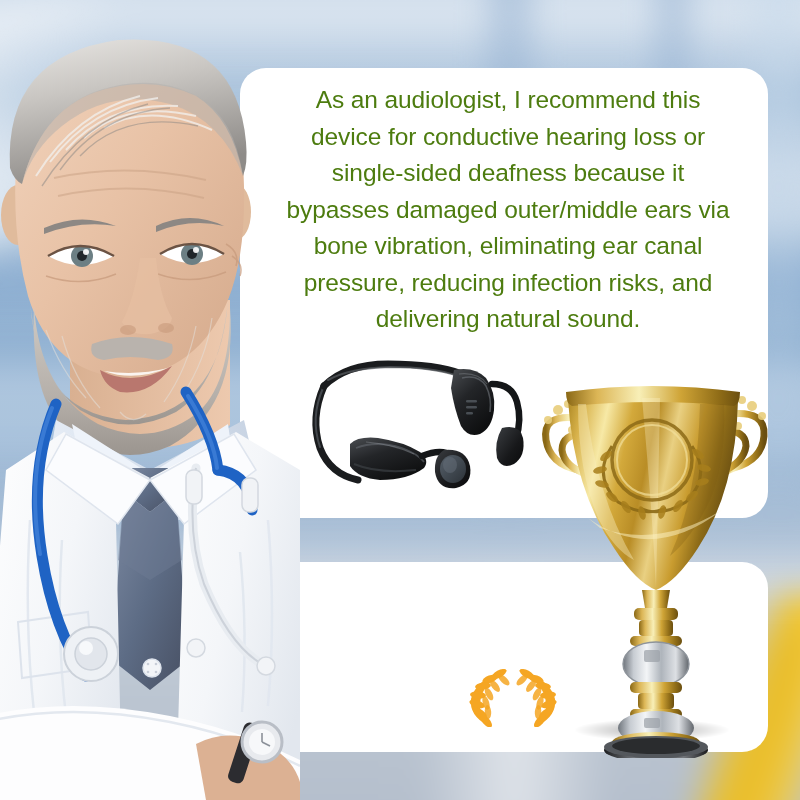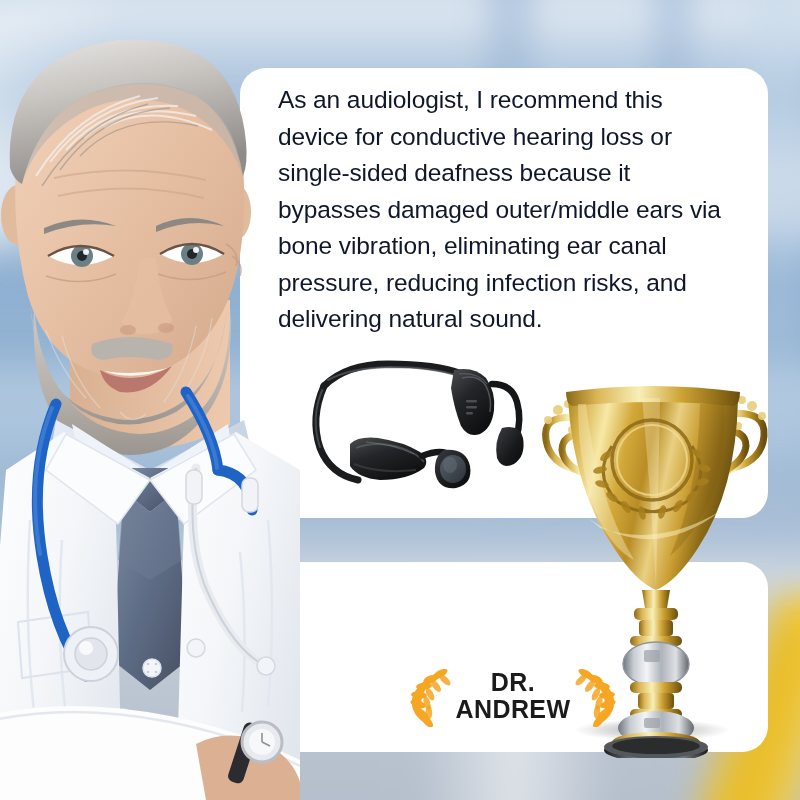--- a/index.html
+++ b/index.html
@@ -72,25 +72,26 @@
     position:absolute;
     background:#ffffff;
     border-radius:26px;
   }
   #card-top    { left:240px; top:68px;  width:528px; height:450px; }
   #card-bottom { left:240px; top:562px; width:528px; height:190px; }
 
   
   #quote {
     position:absolute; left:278px; top:82px; width:460px;
-    color:#0f172a;
+    color:#4d7c0f;
     font-size:24.5px;
     line-height:36.5px;
     letter-spacing:-.1px;
     font-weight:400;
+    text-align:center;
   }
 
   
   #doctor { position:absolute; left:0; top:0; width:300px; height:800px; overflow:hidden; }
 
   
   #product { position:absolute; left:296px; top:352px; width:236px; height:140px; }
 
   
   #trophy { position:absolute; left:534px; top:358px; width:244px; height:400px; }
@@ -536,24 +537,20 @@
       <ellipse cx="15" cy="48" rx="8" ry="3.6" transform="rotate(34 15 48)"></ellipse>
       <ellipse cx="21" cy="56" rx="8" ry="3.6" transform="rotate(48 21 56)"></ellipse>
       <ellipse cx="39" cy="15" rx="7" ry="3.2" transform="rotate(44 39 15)" opacity=".85"></ellipse>
       <ellipse cx="30" cy="21" rx="7" ry="3.2" transform="rotate(52 30 21)" opacity=".85"></ellipse>
       <ellipse cx="24" cy="29" rx="7" ry="3.2" transform="rotate(62 24 29)" opacity=".85"></ellipse>
       <ellipse cx="21" cy="38" rx="7" ry="3.2" transform="rotate(74 21 38)" opacity=".85"></ellipse>
       <ellipse cx="23" cy="47" rx="7" ry="3.2" transform="rotate(86 23 47)" opacity=".85"></ellipse>
     </g>
   </svg>
 
-  <div class="nm">
-    <span class="l1">DR.</span>
-    <span class="l2">ANDREW</span>
-  </div>
 
   <svg class="laurel" viewBox="0 0 46 62" aria-hidden="true">
     <g fill="#f5a623" transform="translate(46,0) scale(-1,1)">
       <path d="M40 4 Q10 16 6 34 Q4 50 22 60 Q12 46 16 32 Q22 14 42 6 Z"></path>
       <ellipse cx="34" cy="9" rx="8" ry="3.6" transform="rotate(-28 34 9)"></ellipse>
       <ellipse cx="25" cy="14" rx="8" ry="3.6" transform="rotate(-20 25 14)"></ellipse>
       <ellipse cx="18" cy="21" rx="8" ry="3.6" transform="rotate(-8 18 21)"></ellipse>
       <ellipse cx="13" cy="30" rx="8" ry="3.6" transform="rotate(6 13 30)"></ellipse>
       <ellipse cx="12" cy="39" rx="8" ry="3.6" transform="rotate(20 12 39)"></ellipse>
       <ellipse cx="15" cy="48" rx="8" ry="3.6" transform="rotate(34 15 48)"></ellipse>

